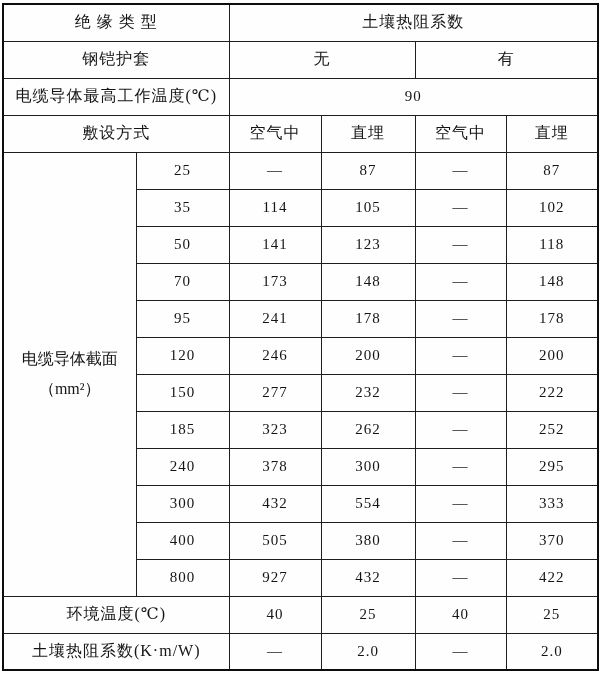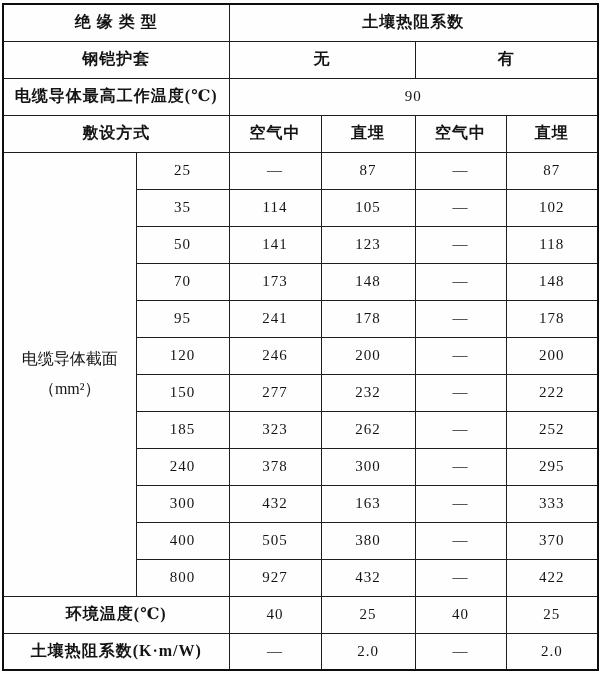--- a/index.html
+++ b/index.html
@@ -25,21 +25,21 @@
   }
   table.spec td {
     border: 1px solid #1e1e1e;
     text-align: center;
     vertical-align: middle;
     padding: 0;
     overflow: hidden;
   }
   tr.r { height: 37px; }
   .lbl {
-    font-weight: bold;
+    font-weight: normal;
     font-size: 16px;
     letter-spacing: 1px;
   }
   .num {
     font-size: 15px;
     font-weight: normal;
     letter-spacing: 1px;
   }
   .section-lbl {
     font-weight: normal;
@@ -150,21 +150,21 @@
     <tr class="r">
       <td class="num">240</td>
       <td class="num">378</td>
       <td class="num">300</td>
       <td class="num">—</td>
       <td class="num">295</td>
     </tr>
     <tr class="r">
       <td class="num">300</td>
       <td class="num">432</td>
-      <td class="num">163</td>
+      <td class="num">554</td>
       <td class="num">—</td>
       <td class="num">333</td>
     </tr>
     <tr class="r">
       <td class="num">400</td>
       <td class="num">505</td>
       <td class="num">380</td>
       <td class="num">—</td>
       <td class="num">370</td>
     </tr>

